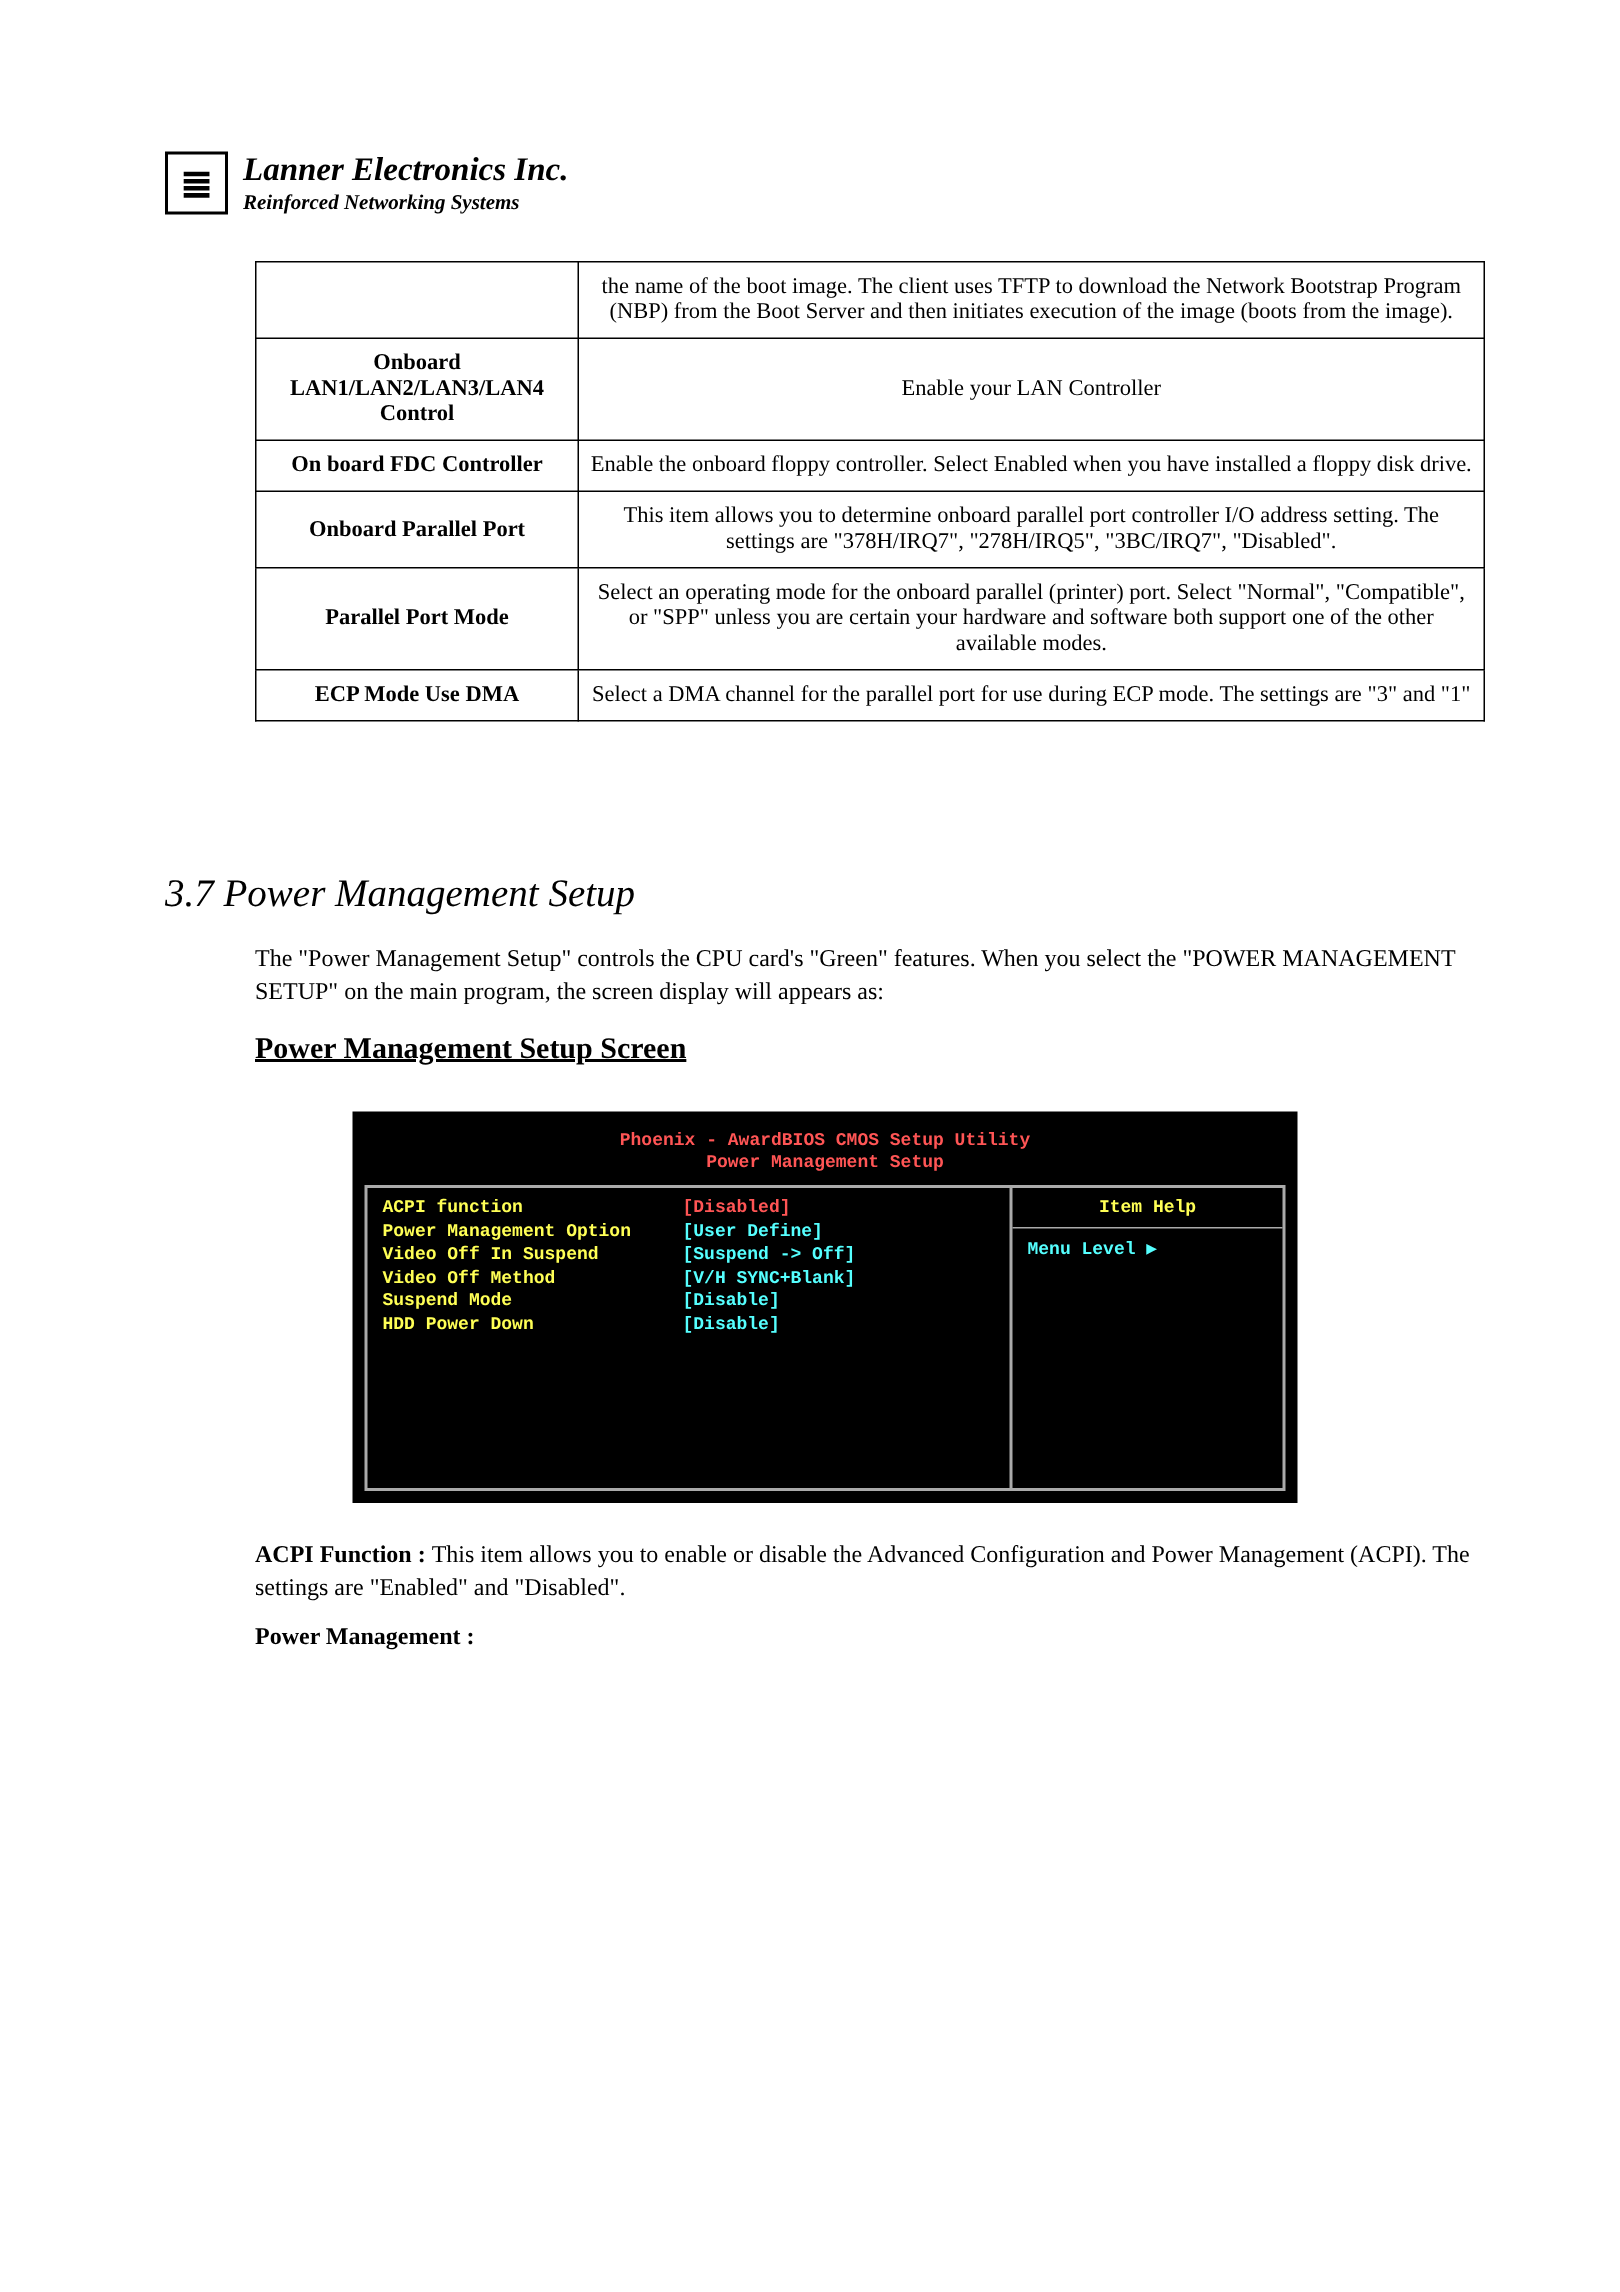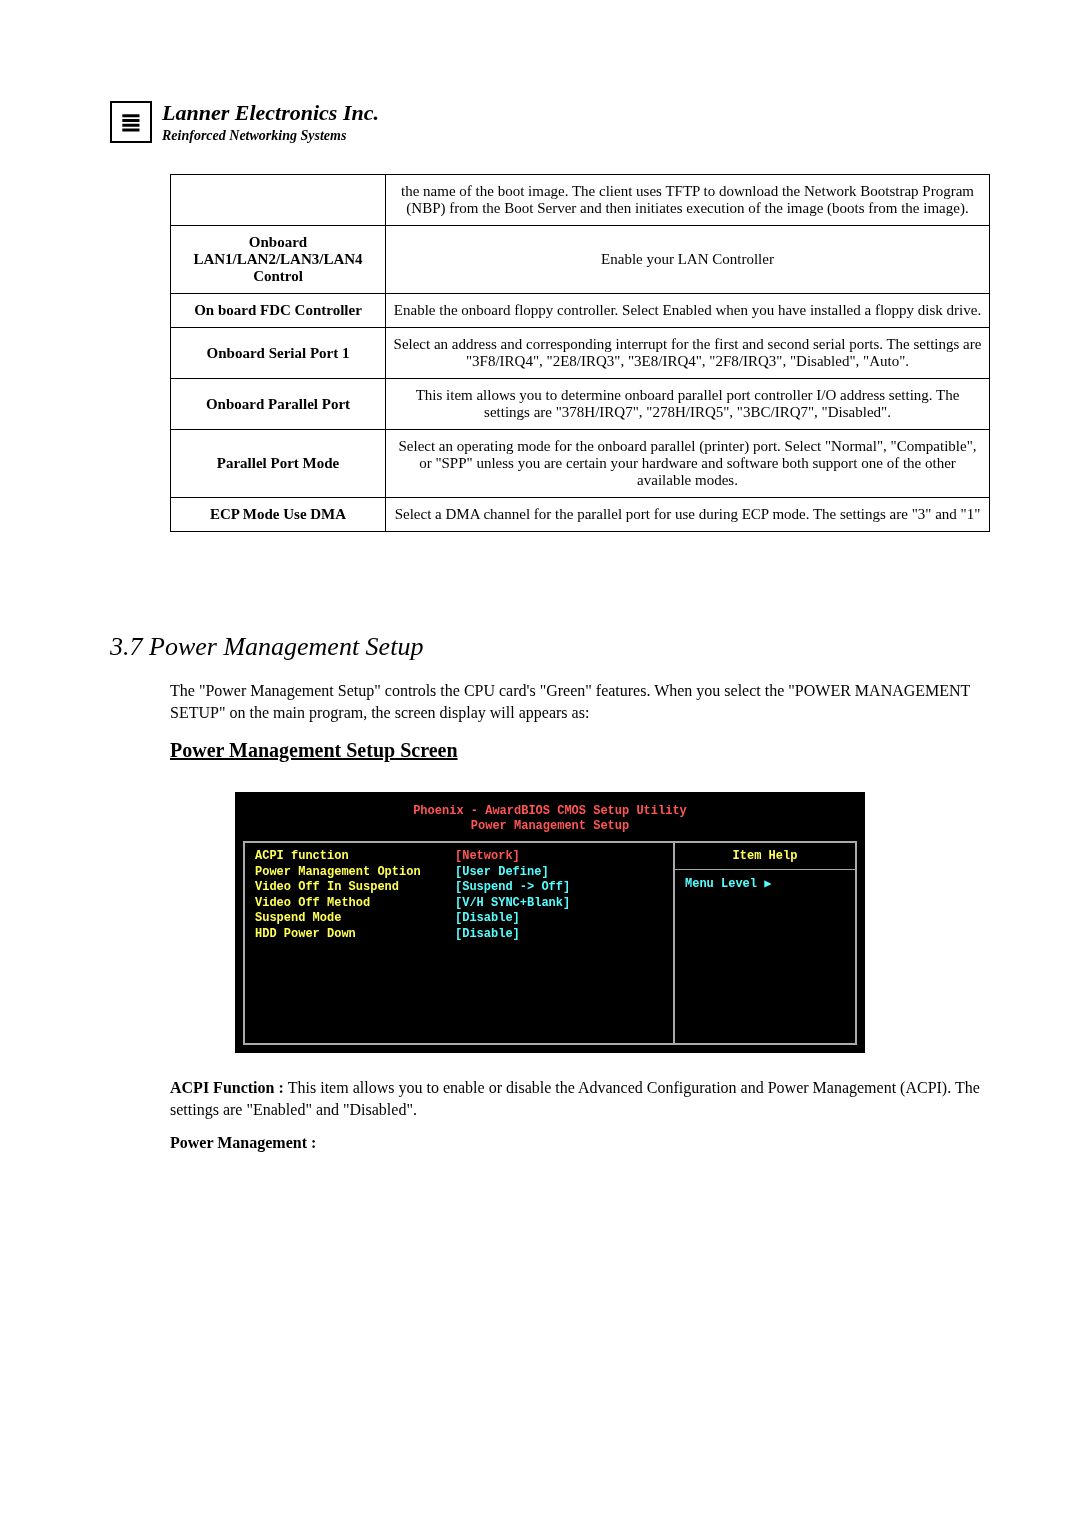--- a/index.html
+++ b/index.html
@@ -168,24 +168,20 @@
       </tr>
       <tr>
         <td>Onboard LAN1/LAN2/LAN3/LAN4 Control</td>
         <td>Enable your LAN Controller</td>
       </tr>
       <tr>
         <td>On board FDC Controller</td>
         <td>Enable the onboard floppy controller. Select Enabled when you have installed a floppy disk drive.</td>
       </tr>
       <tr>
-        <td>Onboard Serial Port 1</td>
-        <td>Select an address and corresponding interrupt for the first and second serial ports.  The settings are "3F8/IRQ4", "2E8/IRQ3", "3E8/IRQ4", "2F8/IRQ3", "Disabled", "Auto".</td>
-      </tr>
-      <tr>
         <td>Onboard Parallel Port</td>
         <td>This item allows you to determine onboard parallel port controller I/O address setting.  The settings are "378H/IRQ7", "278H/IRQ5", "3BC/IRQ7", "Disabled".</td>
       </tr>
       <tr>
         <td>Parallel Port Mode</td>
         <td>Select an operating mode for the onboard parallel (printer) port.  Select "Normal", "Compatible", or "SPP" unless you are certain your hardware and software both support one of the other available modes.</td>
       </tr>
       <tr>
         <td>ECP Mode Use DMA</td>
         <td>Select a DMA channel for the parallel port for use during ECP mode. The settings are "3" and "1"</td>
@@ -201,21 +197,21 @@
 
 <div class="bios-screen">
   <div class="bios-title">
     <span>Phoenix - AwardBIOS CMOS Setup Utility</span><br>
     <span>Power Management Setup</span>
   </div>
   <div class="bios-body">
     <div class="bios-left" id="bios-left">
         <div class="bios-row">
           <span class="bios-label">ACPI function</span>
-          <span class="bios-value-disabled">[Network]</span>
+          <span class="bios-value-disabled">[Disabled]</span>
         </div>
         <div class="bios-row">
           <span class="bios-label">Power Management Option</span>
           <span class="bios-value">[User Define]</span>
         </div>
         <div class="bios-row">
           <span class="bios-label">Video Off In Suspend</span>
           <span class="bios-value">[Suspend -&gt; Off]</span>
         </div>
         <div class="bios-row">

